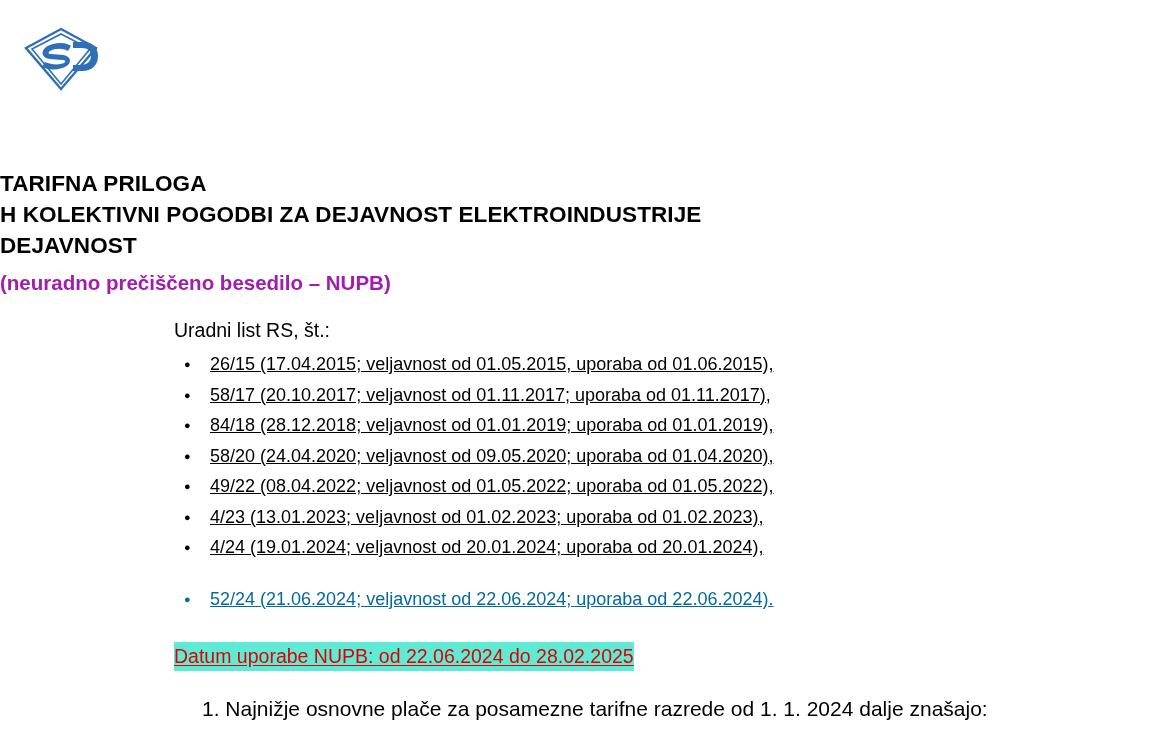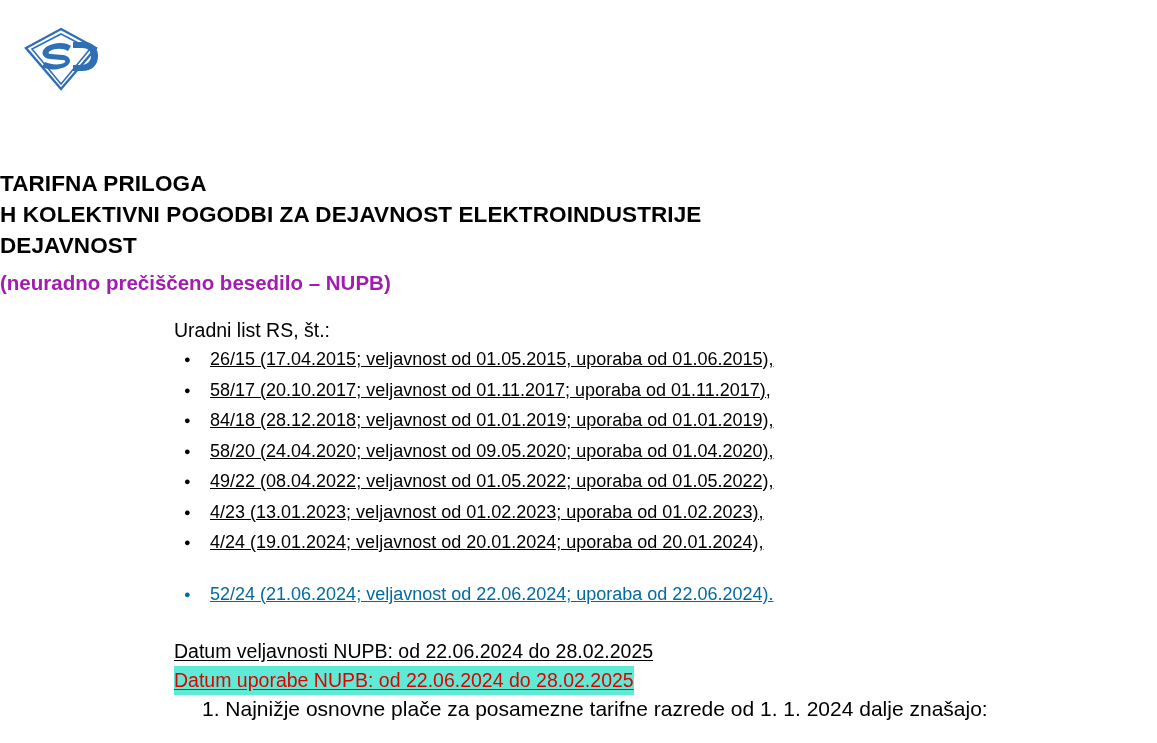--- a/index.html
+++ b/index.html
@@ -58,20 +58,21 @@
   .body-block {
     position: absolute;
     left: 174px;
     top: 316px;
     width: 880px;
   }
   .src-label {
     font-size: 19.5px;
     line-height: 28px;
     color: #000;
+    margin-bottom: 5px;
   }
   ul.src-list {
     list-style: none;
     margin: 0;
     padding: 0;
   }
   ul.src-list li {
     position: relative;
     padding-left: 36px;
     font-size: 18px;
@@ -156,21 +157,20 @@
       <li>58/17 (20.10.2017; veljavnost od 01.11.2017; uporaba od 01.11.2017),</li>
       <li>84/18 (28.12.2018; veljavnost od 01.01.2019; uporaba od 01.01.2019),</li>
       <li>58/20 (24.04.2020; veljavnost od 09.05.2020; uporaba od 01.04.2020),</li>
       <li>49/22 (08.04.2022; veljavnost od 01.05.2022; uporaba od 01.05.2022),</li>
       <li>4/23 (13.01.2023; veljavnost od 01.02.2023; uporaba od 01.02.2023),</li>
       <li>4/24 (19.01.2024; veljavnost od 20.01.2024; uporaba od 20.01.2024),</li>
       <li class="red">52/24 (21.06.2024; veljavnost od 22.06.2024; uporaba od 22.06.2024).</li>
     </ul>
 
     <div class="validity">
-      <div><span class="line">Datum veljavnosti NUPB: od 22.06.2024 do 28.02.2025</span></div>
       <div><span class="line red">Datum uporabe NUPB: od 22.06.2024 do 28.02.2025</span></div>
     </div>
   </div>
 
   <div class="paragraph">
     <span class="indent"></span><span>1. Najnižje osnovne plače za posamezne tarifne razrede od 1. 1. 2024 dalje znašajo:</span>
   </div>
 
 </div>
 

